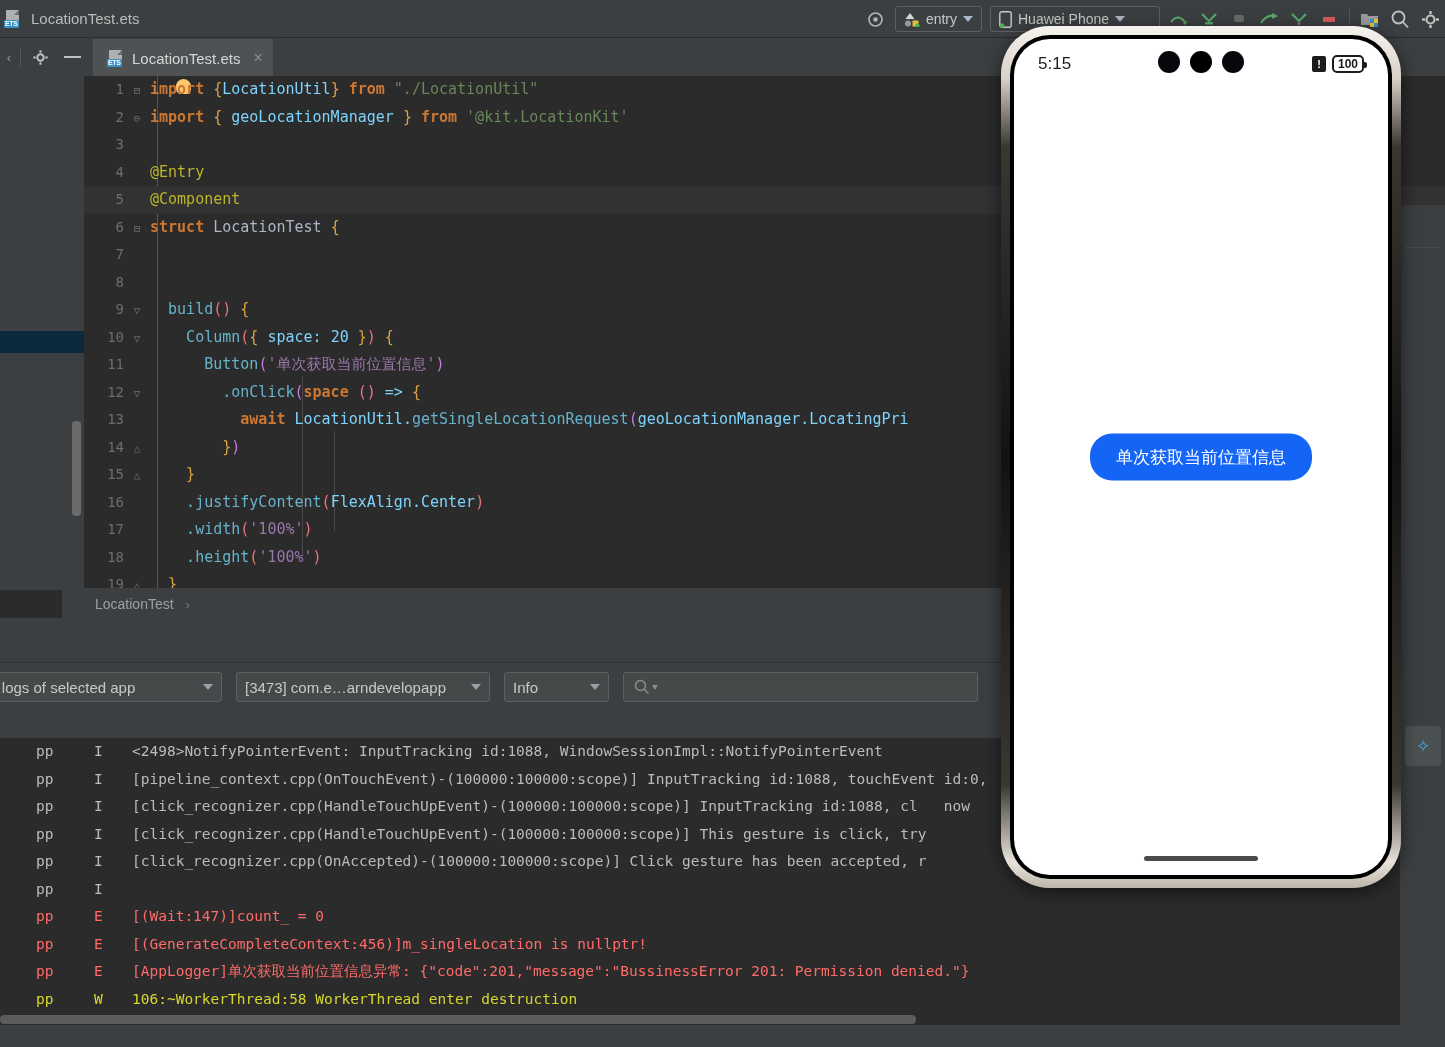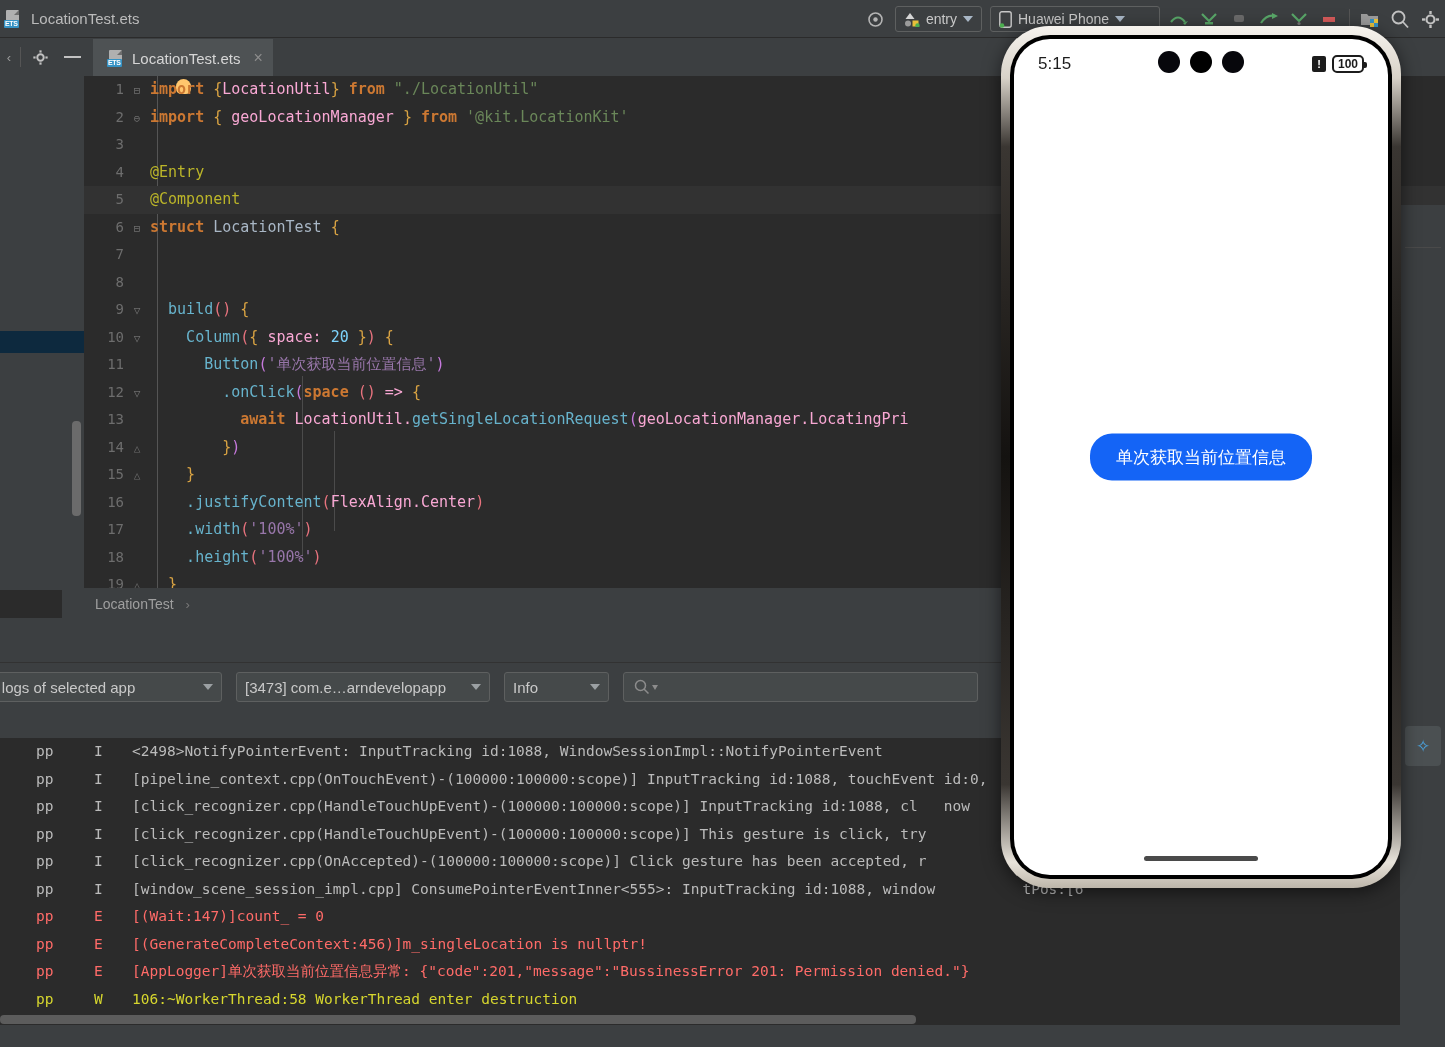--- a/index.html
+++ b/index.html
@@ -94,21 +94,21 @@
   .code-line { position: relative; height: 27.5px; line-height: 27.5px; white-space: pre; }
   .code-line.hl { background: #323232; }
   .ln {
     display: inline-block; width: 40px; text-align: right;
     color: #6d6d6d; font-size: 14px; user-select: none;
   }
   .fold {
     display: inline-block; width: 26px; text-align: center;
     color: #6c6c6c; font-size: 11px; user-select: none;
   }
-  .ctext { color: #f9a8d4; }
+  .ctext { color: #7dd3fc; }
   .k  { color: #cc7832; font-weight: bold; }
   .s  { color: #6a8759; }                      
   .s2 { color: #7dd3fc; }
   .ann{ color: #bbb529; }                      
   .cls{ color: #a9b7c6; }
   .mth{ color: #67b3cc; }
   .pur{ color: #9876aa; }
   .pnk{ color: #e8737e; }
   .br1{ color: #d9a343; }
   .br2{ color: #c679dd; }
@@ -458,21 +458,21 @@
       </div>
     </div>
 
     <div class="logbody">
       <div id="log-rows">
           <div class="logrow lv-I"><span class="app">pp</span><span class="lvl">I</span><span class="msg">&lt;2498&gt;NotifyPointerEvent: InputTracking id:1088, WindowSessionImpl::NotifyPointerEvent</span></div>
           <div class="logrow lv-I"><span class="app">pp</span><span class="lvl">I</span><span class="msg">[pipeline_context.cpp(OnTouchEvent)-(100000:100000:scope)] InputTracking id:1088, touchEvent id:0,</span></div>
           <div class="logrow lv-I"><span class="app">pp</span><span class="lvl">I</span><span class="msg">[click_recognizer.cpp(HandleTouchUpEvent)-(100000:100000:scope)] InputTracking id:1088, cl   now</span></div>
           <div class="logrow lv-I"><span class="app">pp</span><span class="lvl">I</span><span class="msg">[click_recognizer.cpp(HandleTouchUpEvent)-(100000:100000:scope)] This gesture is click, try</span></div>
           <div class="logrow lv-I"><span class="app">pp</span><span class="lvl">I</span><span class="msg">[click_recognizer.cpp(OnAccepted)-(100000:100000:scope)] Click gesture has been accepted, r</span></div>
-          <div class="logrow lv-I"><span class="app">pp</span><span class="lvl">I</span><span class="msg">[window_scene_session_impl.cpp] ConsumePointerEventInner&lt;555&gt;: InputTracking id:1088, window          tPos:[6</span></div>
+          <div class="logrow lv-I"><span class="app">pp</span><span class="lvl">I</span></div>
           <div class="logrow lv-E"><span class="app">pp</span><span class="lvl">E</span><span class="msg">[(Wait:147)]count_ = 0</span></div>
           <div class="logrow lv-E"><span class="app">pp</span><span class="lvl">E</span><span class="msg">[(GenerateCompleteContext:456)]m_singleLocation is nullptr!</span></div>
           <div class="logrow lv-E"><span class="app">pp</span><span class="lvl">E</span><span class="msg">[AppLogger]单次获取当前位置信息异常: {"code":201,"message":"BussinessError 201: Permission denied."}</span></div>
           <div class="logrow lv-W"><span class="app">pp</span><span class="lvl">W</span><span class="msg">106:~WorkerThread:58 WorkerThread enter destruction</span></div>
         </div>
       <div class="log-hscroll">
         <div class="thumb"></div>
       </div>
     </div>
 

